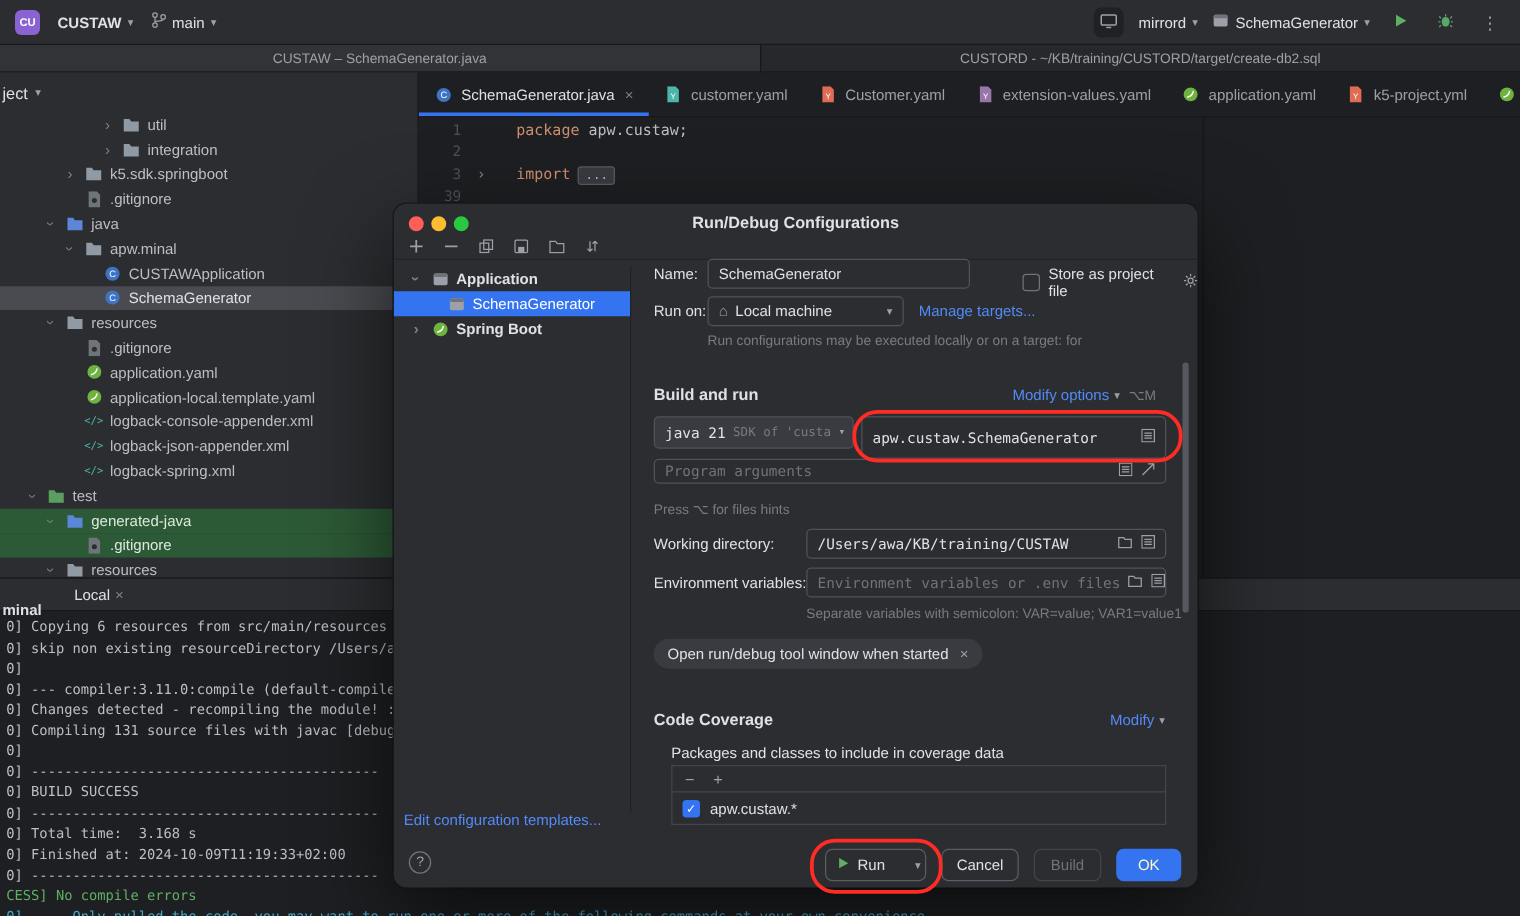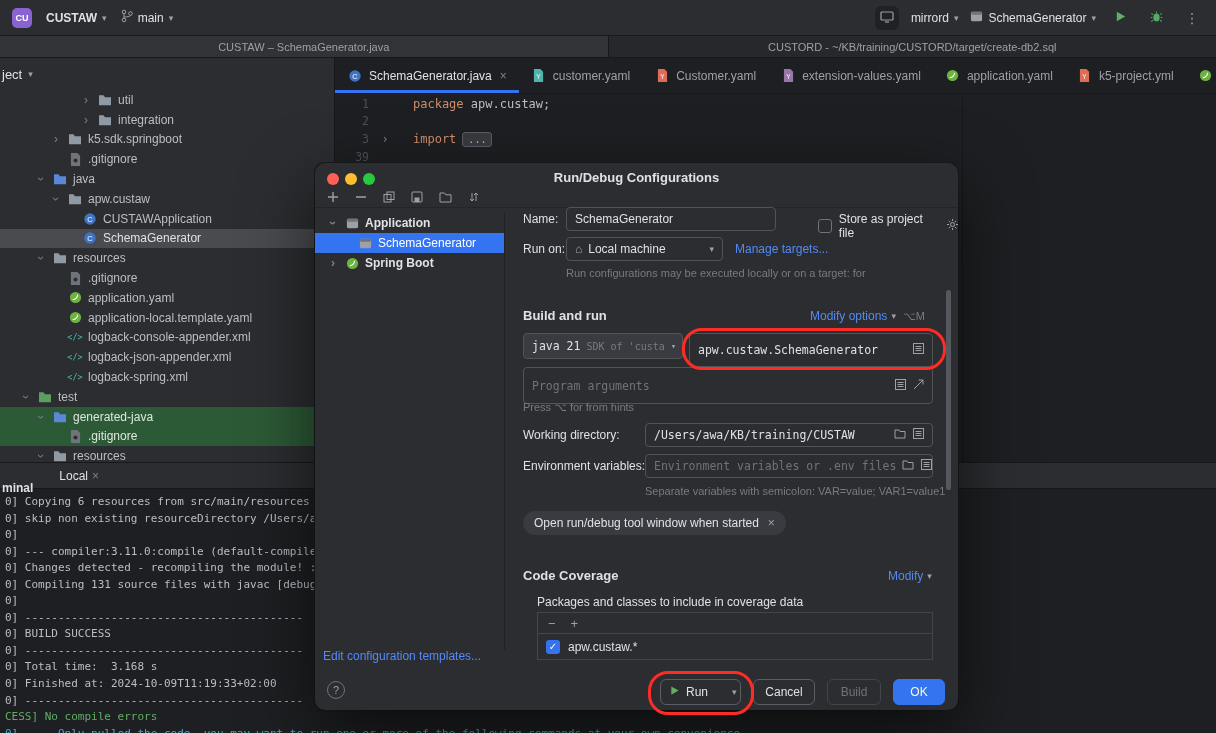--- a/index.html
+++ b/index.html
@@ -211,21 +211,21 @@
           </span>
           <span class="t-label">java</span>
         </div>
         <div class="tree-row" style="padding-left: 50px;">
           <span class="arrow open">›</span>
           <span class="t-icon">
             <svg width="14" height="12" viewBox="0 0 16 14">
               <path fill="#8f9aa5" d="M1 1.5h5.2L8 3.8h7V13H1z"></path>
             </svg>
           </span>
-          <span class="t-label">apw.custaw</span>
+          <span class="t-label">apw.minal</span>
         </div>
         <div class="tree-row" style="padding-left: 65px;">
           <span class="arrow"></span>
           <span class="t-icon">
             <svg width="14" height="14" viewBox="0 0 16 16">
               <circle cx="8" cy="8" r="6.5" fill="#3f74c4"></circle>
               <text x="8" y="11" text-anchor="middle" font-size="8.5" fill="#fff" font-family="Liberation Sans, sans-serif">C</text>
             </svg>
           </span>
           <span class="t-label">CUSTAWApplication</span>
@@ -555,33 +555,33 @@
     <div class="inp mono" style="left:374px;top:170px;width:244px;height:34px;">
       <span>apw.custaw.SchemaGenerator</span>
       <span class="right-icons">
           <span><svg width="11" height="11">
               <rect x="0.5" y="0.5" width="10" height="10" fill="none" stroke="#9da0a8"></rect>
               <path d="M2.5 3.5h6M2.5 5.5h6M2.5 7.5h6" stroke="#9da0a8"></path>
             </svg></span>
         </span>
     </div>
 
-    <div class="inp mono" style="left:208px;top:204px;width:410px;height:37px;">
+    <div class="inp mono" style="left:208px;top:204px;width:410px;height:20px;">
       <span class="ph">Program arguments</span>
       <span class="right-icons">
         <span><svg width="11" height="11">
               <rect x="0.5" y="0.5" width="10" height="10" fill="none" stroke="#9da0a8"></rect>
               <path d="M2.5 3.5h6M2.5 5.5h6M2.5 7.5h6" stroke="#9da0a8"></path>
             </svg></span>
         <span><svg width="11" height="11">
               <path d="M1 10L10 1M5.5 1H10v4.5" stroke="#9da0a8" fill="none"></path>
             </svg></span>
       </span>
     </div>
-    <div class="hint" style="left:208px;top:238px;">Press ⌥ for from hints</div>
+    <div class="hint" style="left:208px;top:238px;">Press ⌥ for files hints</div>
 
     <div class="lbl" style="left:208px;top:265px;">Working directory:</div>
     <div class="inp mono" style="left:330px;top:260px;width:288px;height:24px;">
       <span>/Users/awa/KB/training/CUSTAW</span>
       <span class="right-icons">
         <span><svg width="12" height="10">
               <path d="M1 1h4l1 1.5h5V9H1z" fill="none" stroke="#9da0a8"></path>
             </svg></span>
         <span><svg width="11" height="11">
               <rect x="0.5" y="0.5" width="10" height="10" fill="none" stroke="#9da0a8"></rect>

